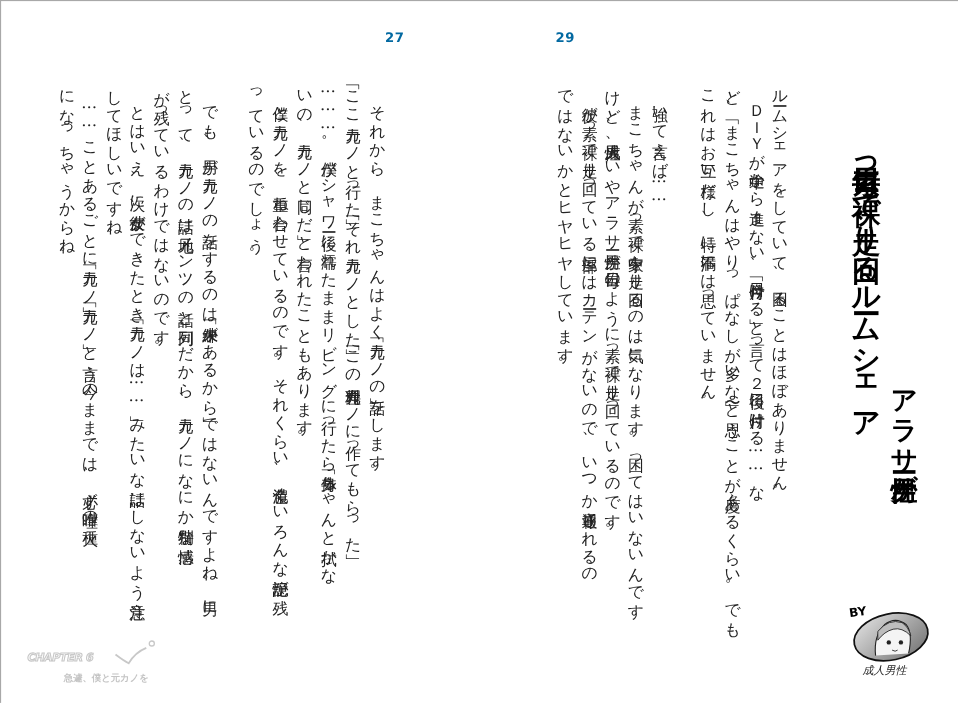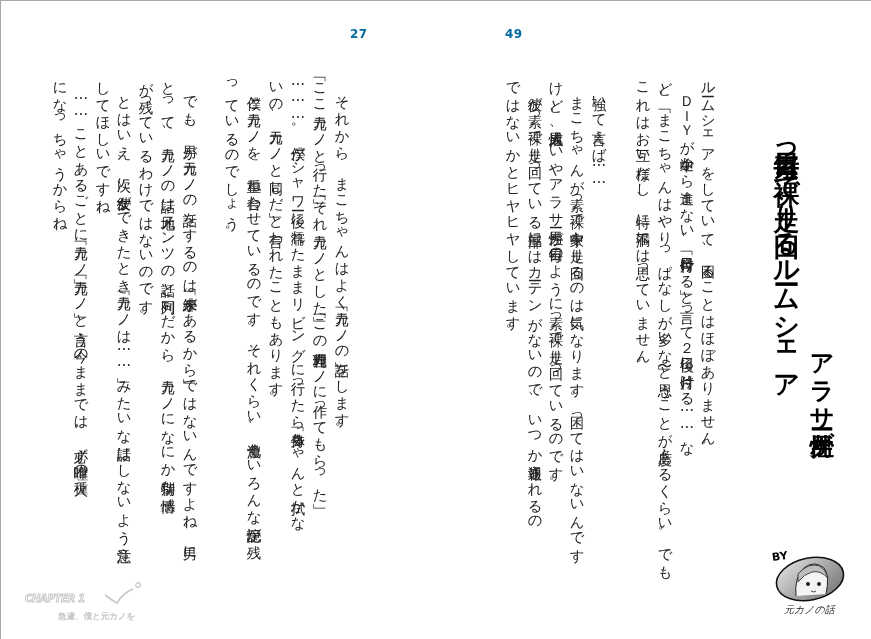--- a/index.html
+++ b/index.html
@@ -71,31 +71,31 @@
 
   <div class="col indent" style="left:178px;">でも、男が元カノの話をするのは「未練があるから」ではないんですよね。男に</div>
   <div class="col" style="left:156px;">とって、元カノの話は地元メンツの話と同列。だから、元カノになにか特別な感情</div>
   <div class="col" style="left:134px;">が残っているわけではないのです。</div>
   <div class="col indent" style="left:112px;">とはいえ、次に彼女ができたとき「元カノは……」みたいな話はしないよう注意</div>
   <div class="col" style="left:91px;">してほしいですね。</div>
   <div class="col indent" style="left:69px;">……ことあるごとに「元カノ」「元カノ」と言う今のままでは、必ず喧嘩の火種</div>
   <div class="col" style="left:48px;">になっちゃうからね。</div>
 
   <div class="chapter-mark">
-    <span class="chapter-label">CHAPTER 1</span>
+    <span class="chapter-label">CHAPTER 6</span>
     <svg class="check-svg" width="40" height="26" viewBox="0 0 40 26">
       <path d="M2 14 Q10 20 14 22 Q20 12 30 8" fill="none" stroke="#c8c8c8" stroke-width="1.6"></path>
       <circle cx="35" cy="4" r="2.3" fill="none" stroke="#c8c8c8" stroke-width="1.2"></circle>
     </svg>
     <span class="chapter-sub">急遽、僕と元カノを</span>
   </div>
 </div>
 
 <div class="page page-right">
-  <div class="page-num" style="left:70px;">49</div>
+  <div class="page-num" style="left:70px;">29</div>
 
   <div class="col" style="left:262px;">ルームシェアをしていて、困ることはほぼありません。</div>
   <div class="col indent" style="left:241px;">ＤＩＹが途中から進まない、「今日片付ける」と言って２日後に片付ける……な</div>
   <div class="col" style="left:219px;">ど、「まこちゃんはやりっぱなしが多いな〜」と思うことが度々あるくらい。でも</div>
   <div class="col" style="left:197px;">これはお互い様だし、特に不満には思っていません。</div>
 
   <div class="col indent" style="left:153px;">強いて言えば……</div>
   <div class="col indent" style="left:131px;">まこちゃんが素っ裸で家中を走り回るのは気になります。困ってはいないんです</div>
   <div class="col" style="left:110px;">けど、成人男性、いやアラサー男性が毎日のように素っ裸で走り回っているのです。</div>
   <div class="col indent" style="left:89px;">彼が素っ裸で走り回っている部屋にはカーテンがないので、いつか通報されるの</div>
@@ -113,15 +113,15 @@
           <stop offset="1" stop-color="#6e6e6e"></stop>
         </linearGradient>
       </defs>
       <ellipse cx="42" cy="27" rx="34" ry="21" fill="url(#g1)" stroke="#111" stroke-width="1.6" transform="rotate(-12 42 27)"></ellipse>
       <path d="M28 44 Q26 26 36 16 Q46 8 56 16 Q62 24 58 42" fill="#f4f4f4" stroke="#222" stroke-width="1"></path>
       <path d="M30 22 Q40 10 52 14 Q58 18 60 26 Q52 18 44 20 Q36 22 30 30 Z" fill="#bdbdbd" stroke="#222" stroke-width="0.8"></path>
       <circle cx="40" cy="32" r="2" fill="#222"></circle>
       <circle cx="51" cy="32" r="2" fill="#222"></circle>
       <path d="M43 39 Q46 41 48 39" fill="none" stroke="#222" stroke-width="0.8"></path>
     </svg>
-    <span class="author-name">元カノの話</span>
+    <span class="author-name">成人男性</span>
   </div>
 </div>
 
 </body></html>

